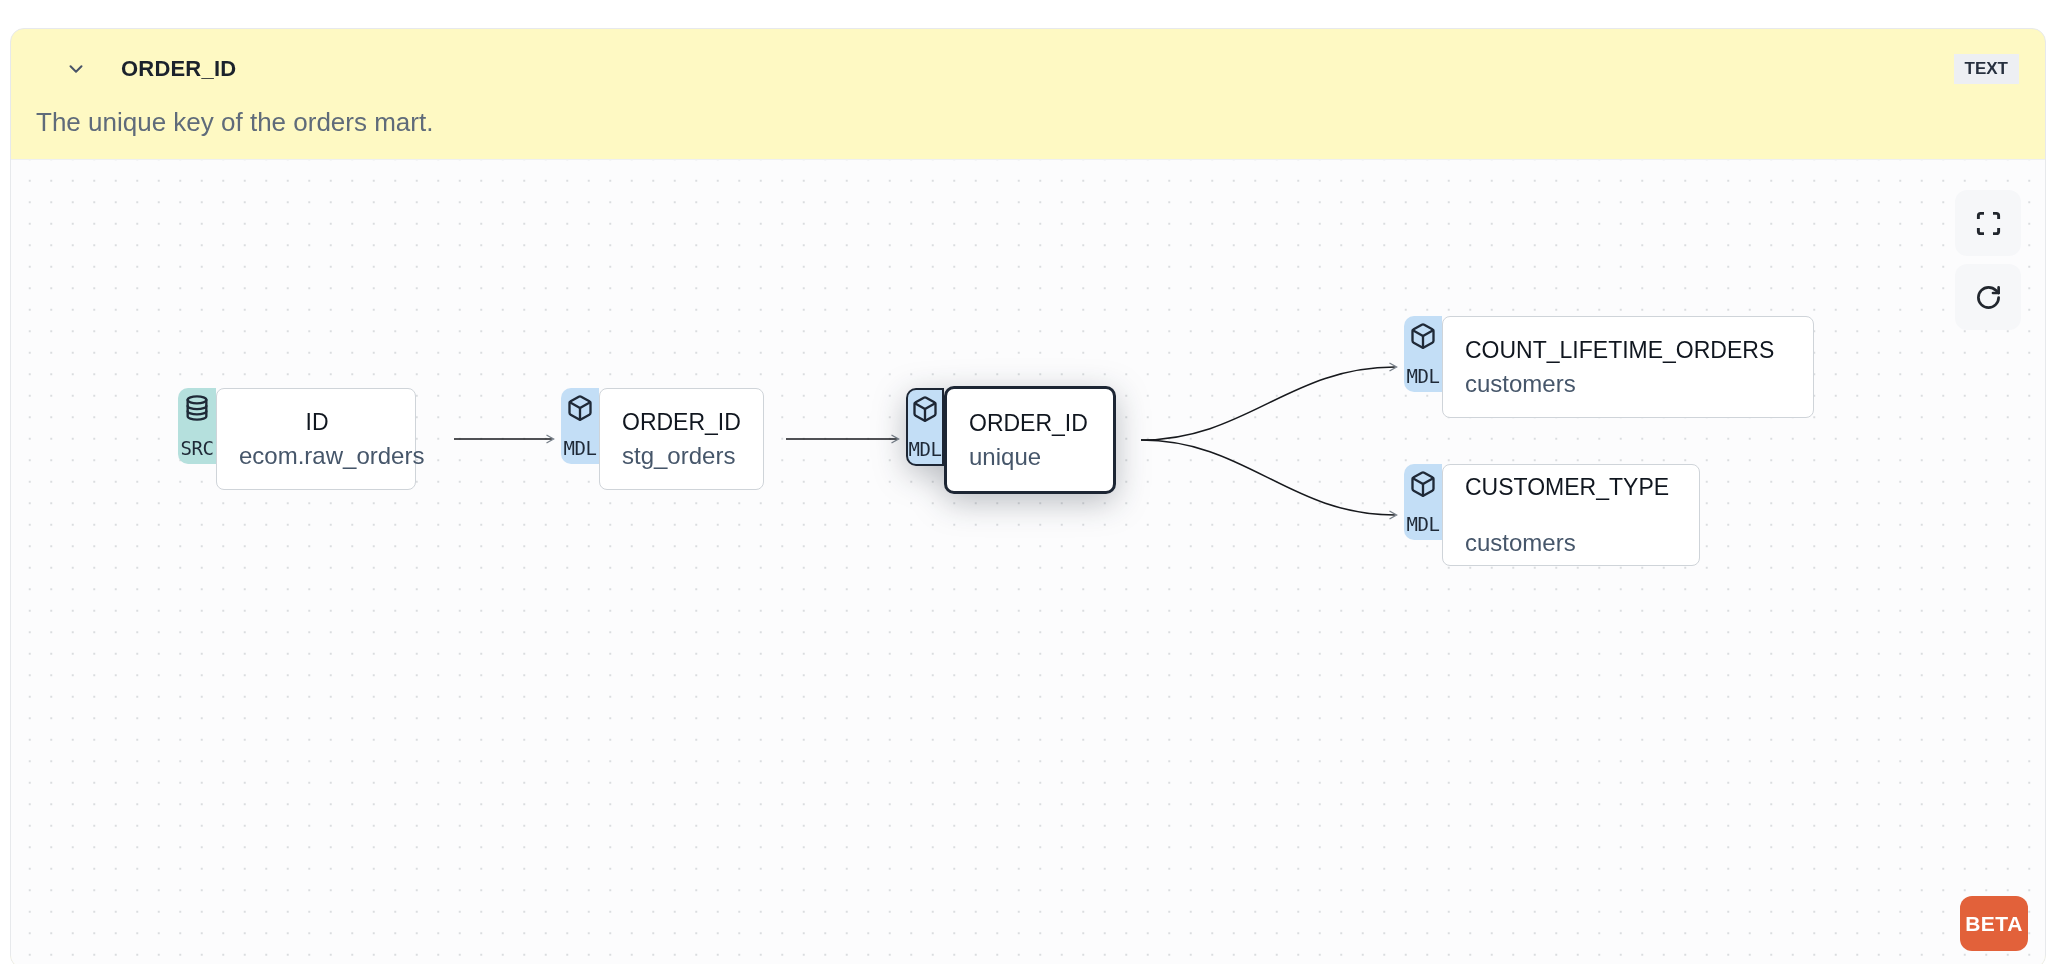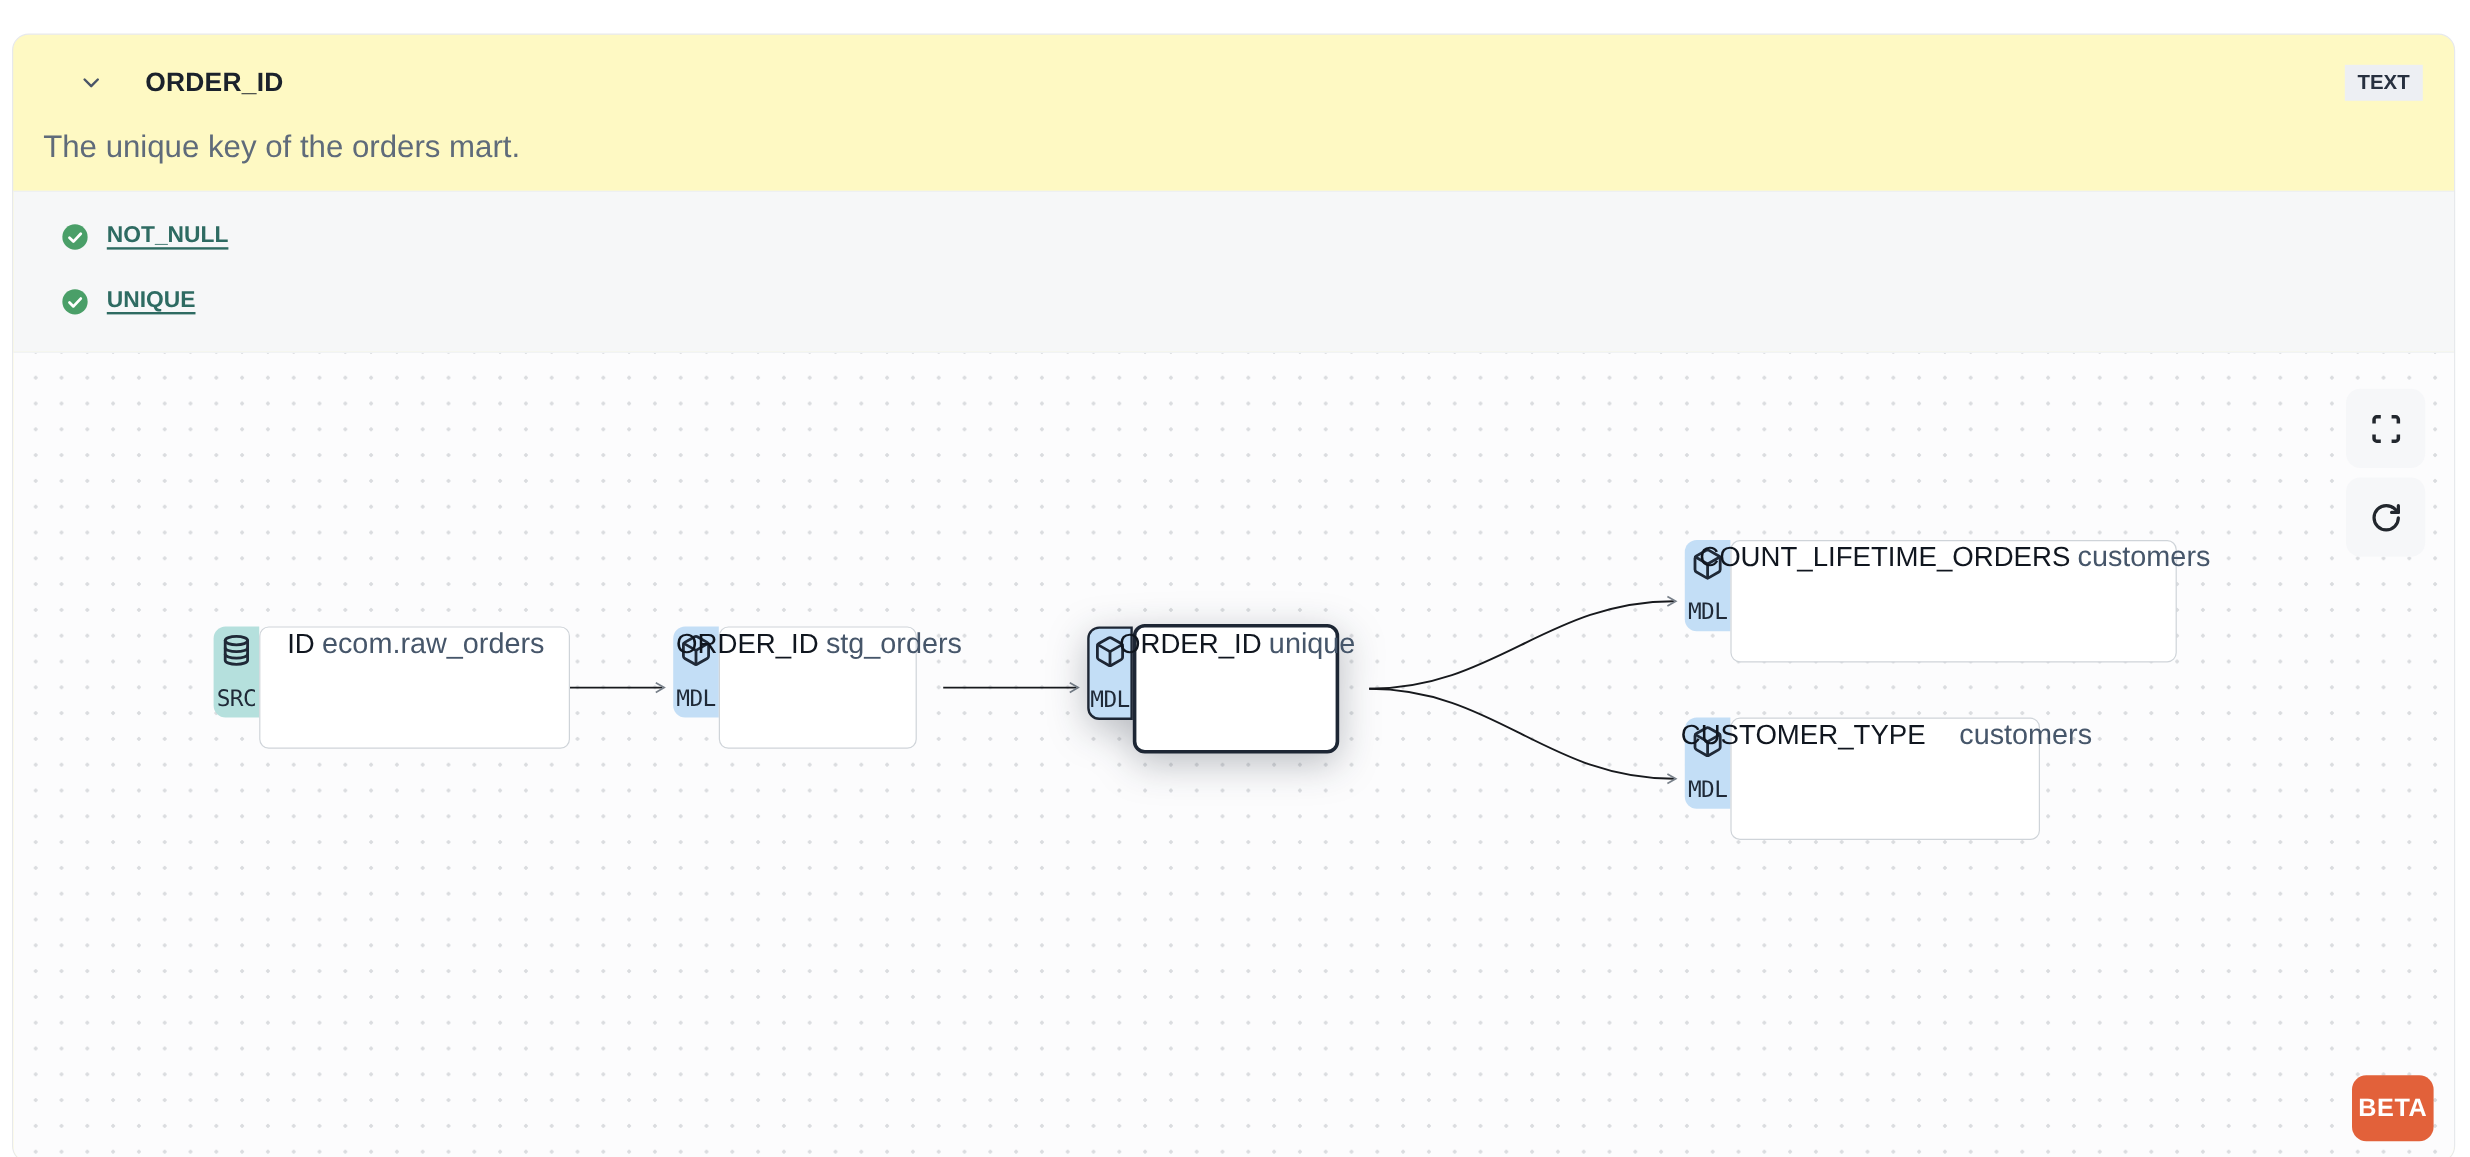--- a/index.html
+++ b/index.html
@@ -44,21 +44,21 @@
   .node{ position:absolute; display:flex; align-items:flex-start; cursor:pointer; }
   .badge{ width:38px; height:76px; border-radius:10px 0 0 10px;
     display:flex; flex-direction:column; align-items:center; justify-content:center;
     gap:15px; color:#1f2937; flex:0 0 auto; }
   .badge.src{ background:#b5e0dd; }
   .badge.mdl{ background:#c3def6; }
   .blabel{ font-family:"DejaVu Sans Mono", monospace; font-size:19px;
     font-weight:500; letter-spacing:-0.5px; color:#1f2937; }
   .bicon{ width:28px; height:28px; display:block; }
   .card{ background:#ffffff; border:1px solid #cfd4d9; border-radius:8px;
-    height:102px; padding:0 20px 0 22px; display:flex; flex-direction:row;
+    height:102px; padding:0 20px 0 22px; display:flex; flex-direction:column;
     justify-content:center; gap:6px; white-space:nowrap; position:relative; z-index:1; }
   .ntitle{ font-size:23px; font-weight:500; color:#10161f; }
   .nsub{ font-size:24px; color:#46566a; }
 
   .node.selected{ filter:drop-shadow(0 8px 16px rgba(16,24,40,.28)); }
   .node.selected .badge{ border:2px solid #1d2634; height:78px; margin-top:2px; }
   .node.selected .card{ border:3px solid #1d2634; border-radius:10px; height:108px; }
 
   
   .ctl-btn{ position:absolute; right:24px; width:66px; height:66px;
@@ -84,40 +84,20 @@
             <polyline points="6 9 12 15 18 9"></polyline>
           </svg>
       </span>
     </button>
     <h1 class="col-title">ORDER_ID</h1>
     <span class="type-badge">TEXT</span>
   </div>
 
   <p class="description">The unique key of the orders mart.</p>
 
-  <div class="tests">
-    <div class="test-row">
-      <span class="check">
-        <svg viewBox="0 0 24 24" width="23" height="23">
-            <circle cx="12" cy="12" r="11" fill="#4a9f68"></circle>
-            <polyline points="7.2 12.6 10.6 16 17 9.2" fill="none" stroke="#ffffff" stroke-width="2.4" stroke-linecap="round" stroke-linejoin="round"></polyline>
-          </svg>
-      </span>
-      <a class="test-link">NOT_NULL</a>
-    </div>
-    <div class="test-row">
-      <span class="check">
-        <svg viewBox="0 0 24 24" width="23" height="23">
-            <circle cx="12" cy="12" r="11" fill="#4a9f68"></circle>
-            <polyline points="7.2 12.6 10.6 16 17 9.2" fill="none" stroke="#ffffff" stroke-width="2.4" stroke-linecap="round" stroke-linejoin="round"></polyline>
-          </svg>
-      </span>
-      <a class="test-link">UNIQUE</a>
-    </div>
-  </div>
 
   <div class="canvas">
 
     <svg class="edges" width="2036" height="678" viewBox="0 0 2036 678">
       <defs>
         <marker id="arrow" markerWidth="12" markerHeight="12" refX="7" refY="5" orient="auto" markerUnits="userSpaceOnUse">
           <path d="M1.5 1 L8.5 5 L1.5 9" fill="none" stroke="#78808a" stroke-width="1.4"></path>
         </marker>
       </defs>
       <path d="M443 279 L541 279" fill="none" stroke="#17191d" stroke-width="1.6" marker-end="url(#arrow)"></path>
@@ -131,21 +111,21 @@
         <span class="bicon">
           <svg viewBox="0 0 24 24" width="28" height="28" fill="none" stroke="#1f2937" stroke-width="2" stroke-linecap="round">
             <ellipse cx="12" cy="5" rx="8" ry="3"></ellipse>
             <path d="M4 5v14c0 1.66 3.58 3 8 3s8-1.34 8-3V5"></path>
             <path d="M4 10.2c0 1.45 3.58 2.7 8 2.7s8-1.25 8-2.7"></path>
             <path d="M4 14.8c0 1.45 3.58 2.7 8 2.7s8-1.25 8-2.7"></path>
           </svg>
         </span>
         <span class="blabel">SRC</span>
       </div>
-      <div class="card" style="width:259px;">
+      <div class="card" style="width:200px;text-align:center;">
         <div class="ntitle">ID</div>
         <div class="nsub">ecom.raw_orders</div>
       </div>
     </div>
 
     <div class="node" style="left:550px;top:228px;">
       <div class="badge mdl">
         <span class="bicon">
           <svg viewBox="0 0 24 24" width="28" height="28" fill="none" stroke="#1f2937" stroke-width="2" stroke-linecap="round" stroke-linejoin="round">
             <path d="M21 8a2 2 0 0 0-1-1.73l-7-4a2 2 0 0 0-2 0l-7 4A2 2 0 0 0 3 8v8a2 2 0 0 0 1 1.73l7 4a2 2 0 0 0 2 0l7-4A2 2 0 0 0 21 16Z"></path>

